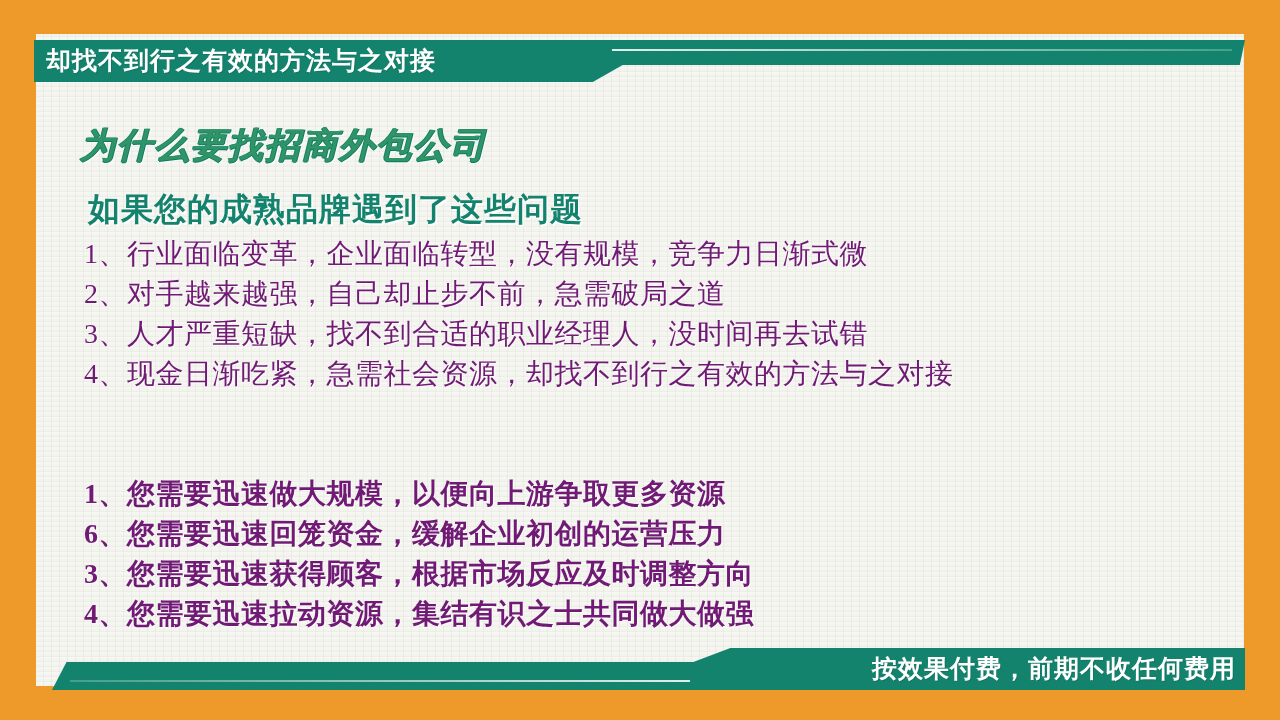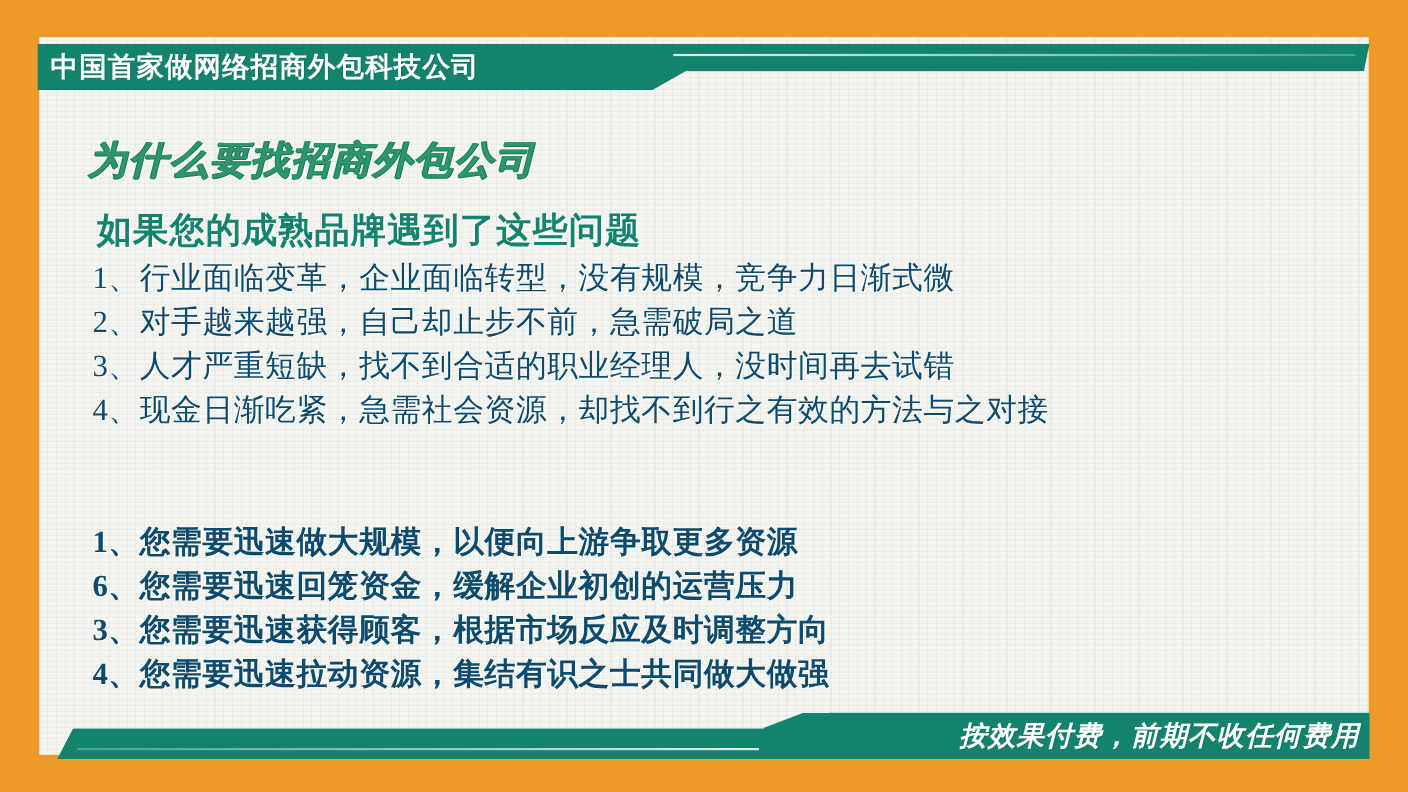--- a/index.html
+++ b/index.html
@@ -141,21 +141,21 @@
     position: absolute;
     left: 84px;
   }
   .list.first { top: 234px; }
   .list.second { top: 474px; font-weight: bold; }
 
   .list-item {
     font-family: "Liberation Serif", "DejaVu Serif", serif;
     font-size: 28px;
     line-height: 40px;
-    color: #0c4a6e;
+    color: #701a75;
     white-space: nowrap;
     letter-spacing: 0.5px;
     text-shadow: 1px 1px 0 rgba(255,255,255,0.75);
   }
 
   
   .footer-band {
     position: absolute;
     left: 34px;
     top: 648px;
@@ -200,37 +200,36 @@
   .footer-text {
     position: absolute;
     right: 44px;
     top: 652px;
     font-size: 25px;
     font-weight: bold;
     color: #ffffff;
     letter-spacing: 1px;
     white-space: nowrap;
     text-shadow: 1px 1px 0 rgba(0,0,0,0.10);
-    font-style: italic;
   }
 </style>
 </head>
 <body>
 
 <div class="slide">
 
   <div class="panel"></div>
 
   <div class="header-band">
     <div class="header-block"></div>
     <div class="header-wedge"></div>
     <div class="header-strip"></div>
     <div class="header-hairline"></div>
   </div>
-  <div class="header-title">中国首家做网络招商外包科技公司</div>
+  <div class="header-title">却找不到行之有效的方法与之对接</div>
 
   <div class="main-title">为什么要找招商外包公司</div>
 
   <div class="sub-title first">如果您的成熟品牌遇到了这些问题</div>
   <div class="list first">
     <div class="list-item">1、行业面临变革，企业面临转型，没有规模，竞争力日渐式微</div>
     <div class="list-item">2、对手越来越强，自己却止步不前，急需破局之道</div>
     <div class="list-item">3、人才严重短缺，找不到合适的职业经理人，没时间再去试错</div>
     <div class="list-item">4、现金日渐吃紧，急需社会资源，却找不到行之有效的方法与之对接</div>
   </div>

